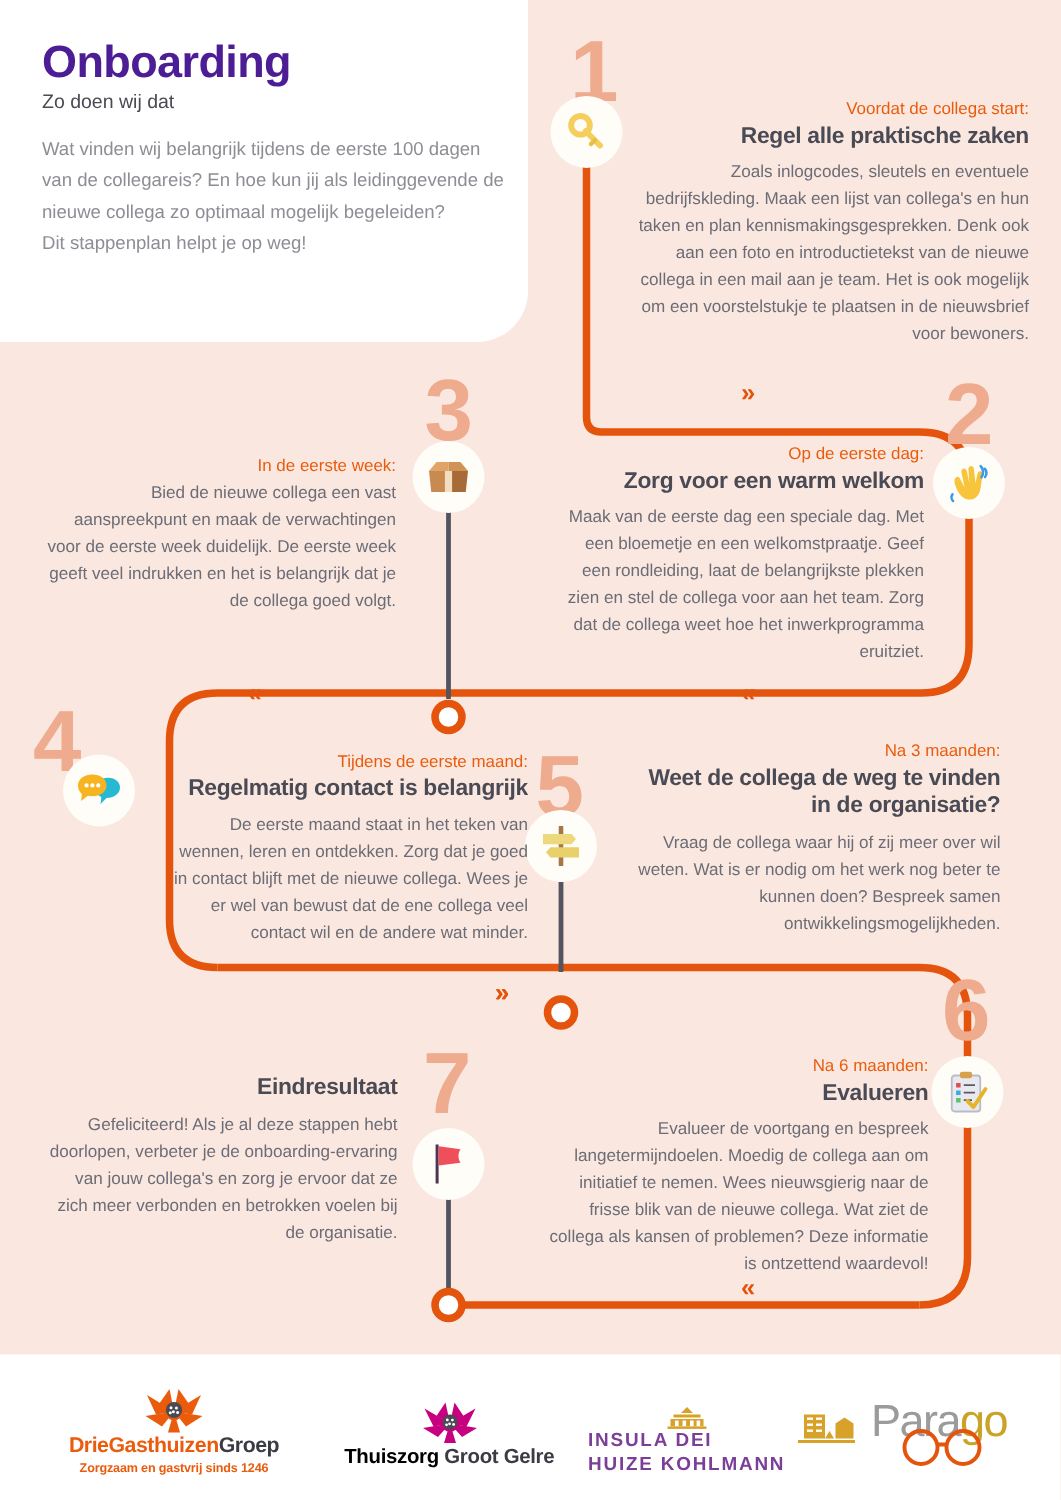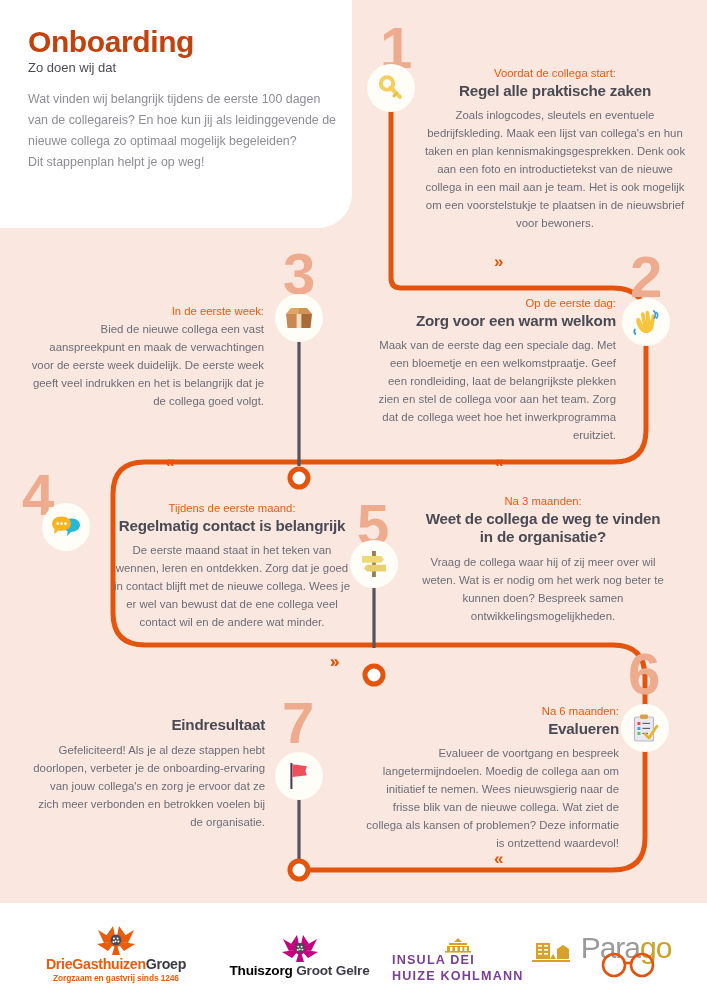--- a/index.html
+++ b/index.html
@@ -21,21 +21,21 @@
     position:absolute;left:0;bottom:0;width:707px;height:97px;
     background:#ffffff;
   }
 
   
   svg.snake{position:absolute;left:0;top:0;width:707px;height:1000px;}
 
   
   .header{position:absolute;left:28px;top:26px;width:310px;}
   .h-title{
-    font-size:30px;font-weight:bold;color:#c2410c;letter-spacing:-0.4px;
+    font-size:30px;font-weight:bold;color:#4c1d95;letter-spacing:-0.4px;
     line-height:1.05;margin:0 0 2px 0;
   }
   .h-sub{
     font-size:13px;color:#4a4a55;margin:0 0 14px 0;font-weight:normal;
   }
   .h-body{
     font-size:12.4px;color:#8d8d95;line-height:1.72;margin:0;
   }
 
   
@@ -45,21 +45,21 @@
     font-weight:normal;
   }
   .step .title{
     font-size:15.2px;color:#4a4a55;font-weight:bold;margin:0 0 6px 0;
     line-height:1.22;letter-spacing:-0.2px;
   }
   .step .body{
     font-size:11.4px;color:#6c6c76;line-height:1.58;margin:0;
   }
   .align-right{text-align:right;}
-  .align-left{text-align:center;}
+  .align-left{text-align:right;}
 
   
   .bignum{
     position:absolute;font-size:58px;font-weight:bold;color:#eeab8d;
     line-height:1;letter-spacing:-2px;user-select:none;
   }
 
   
   .badge{
     position:absolute;width:48px;height:48px;border-radius:50%;

